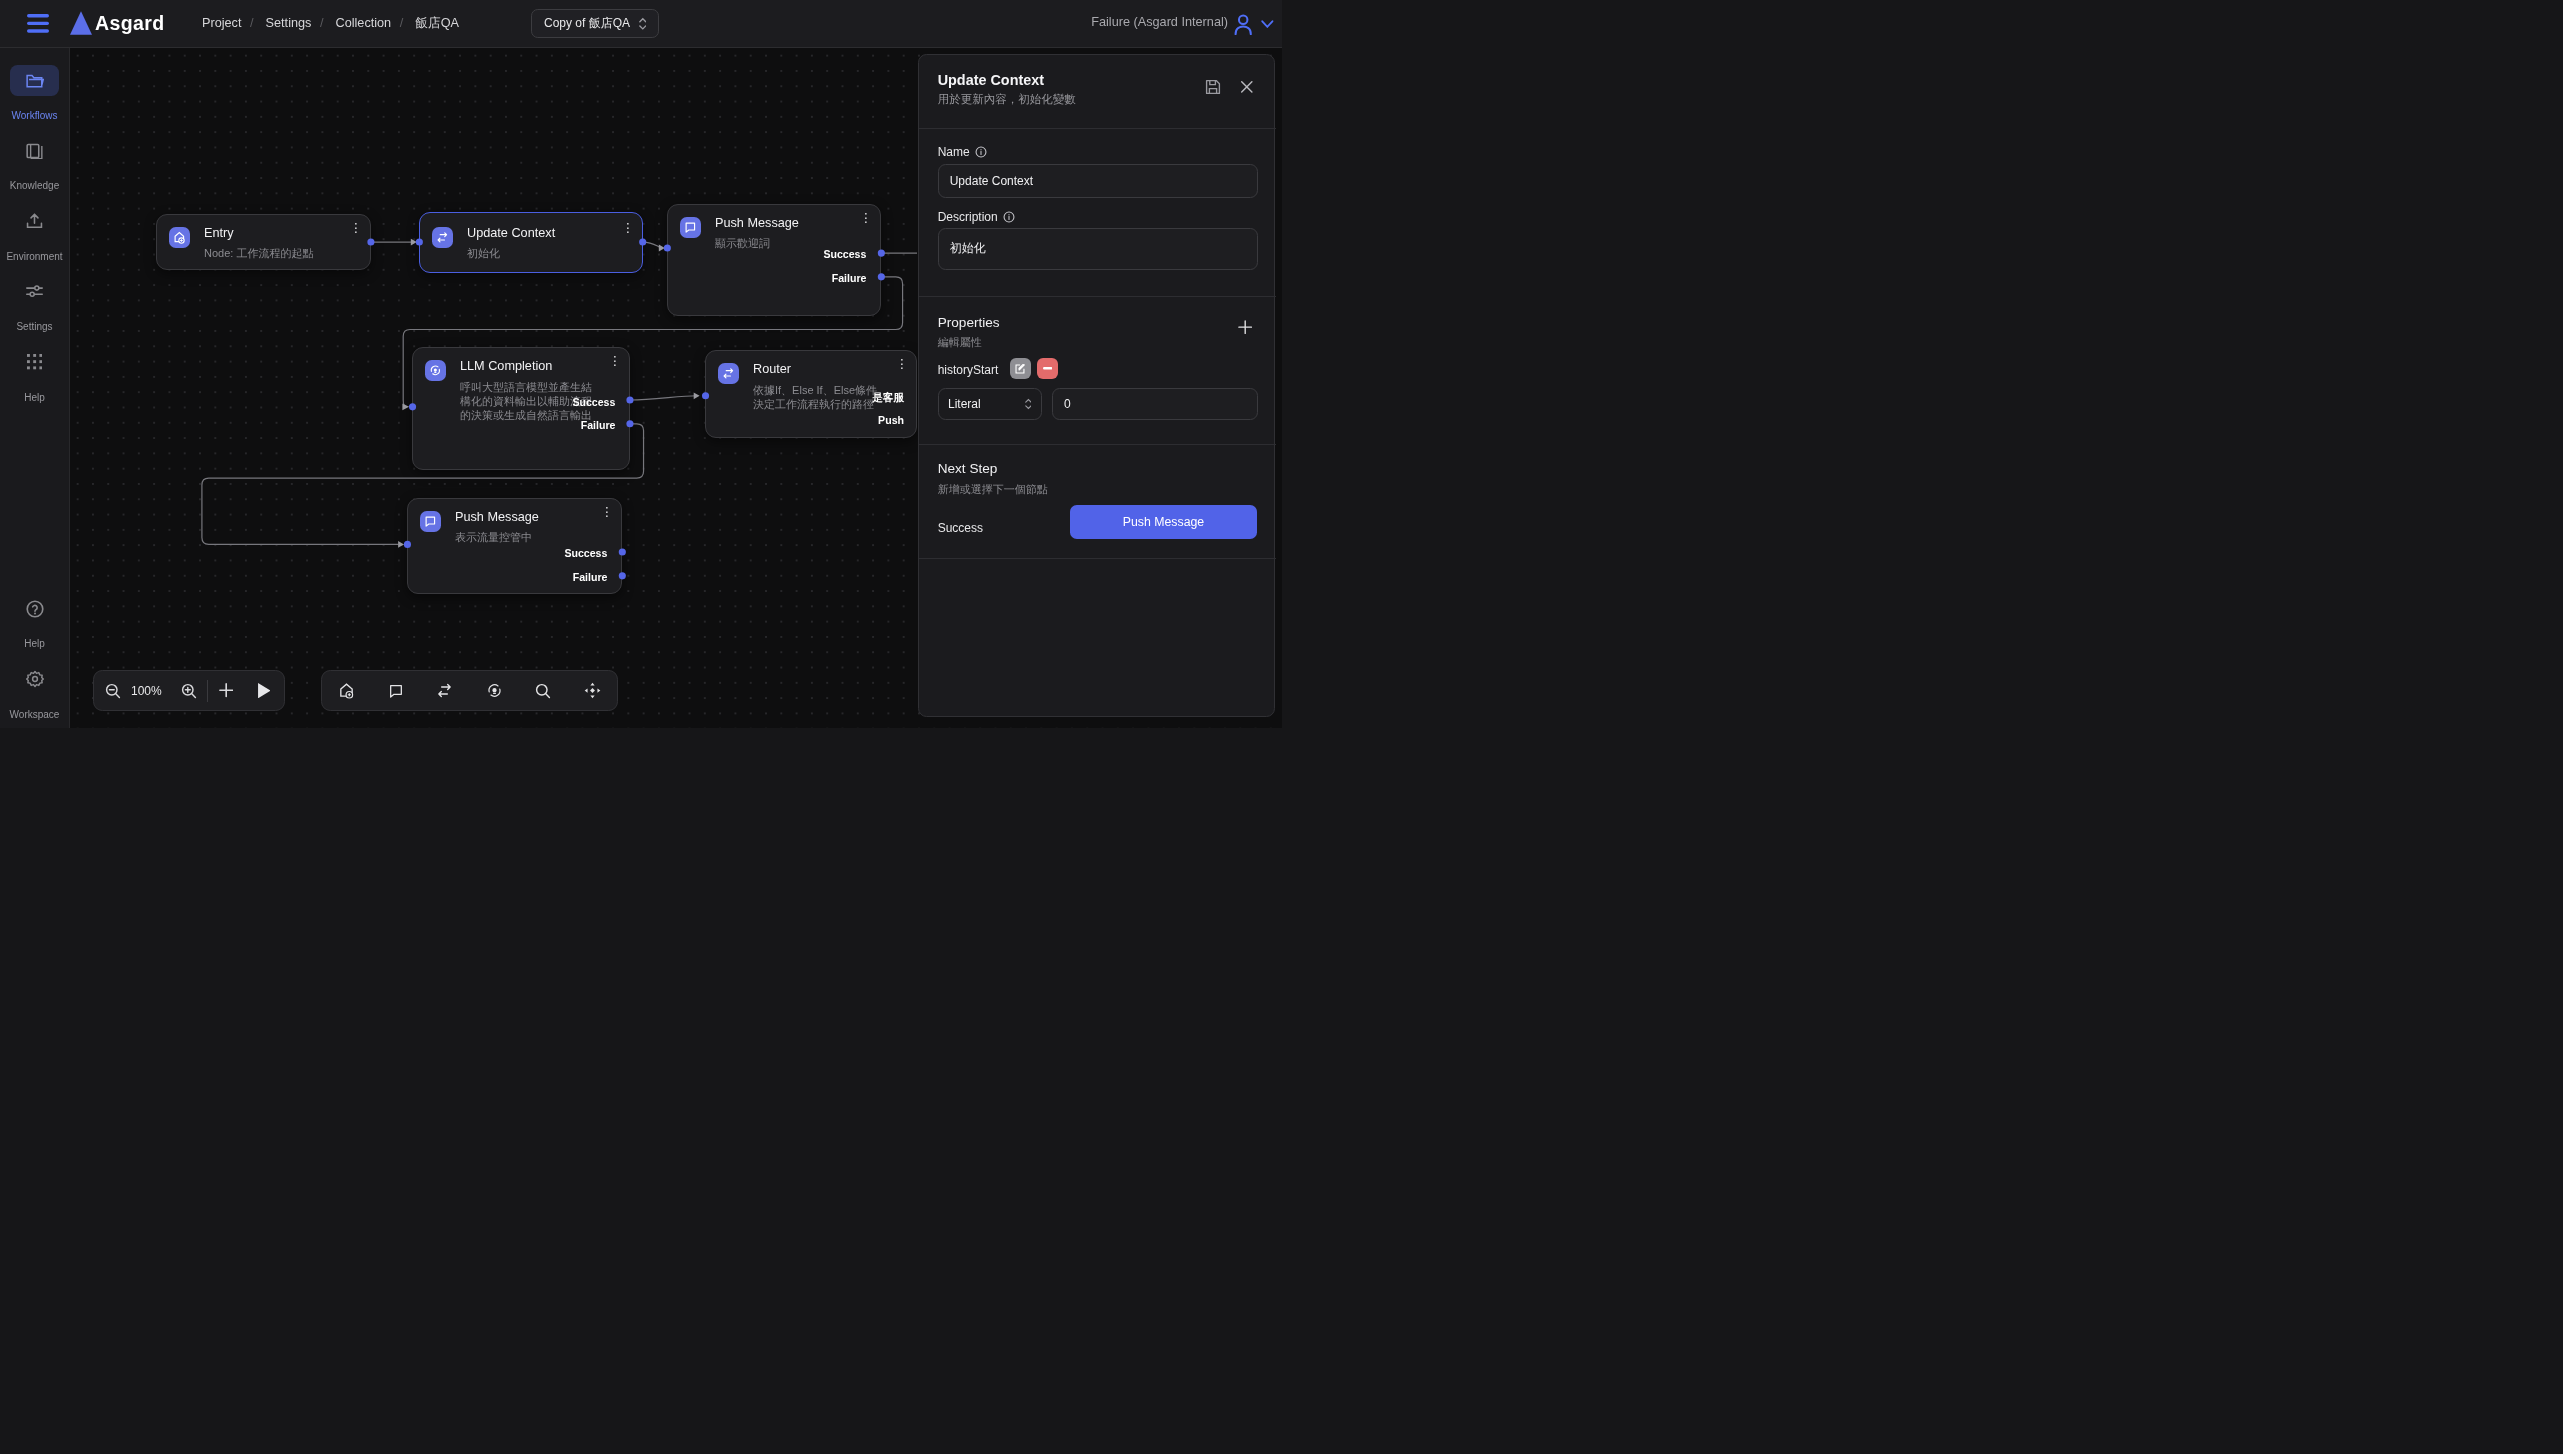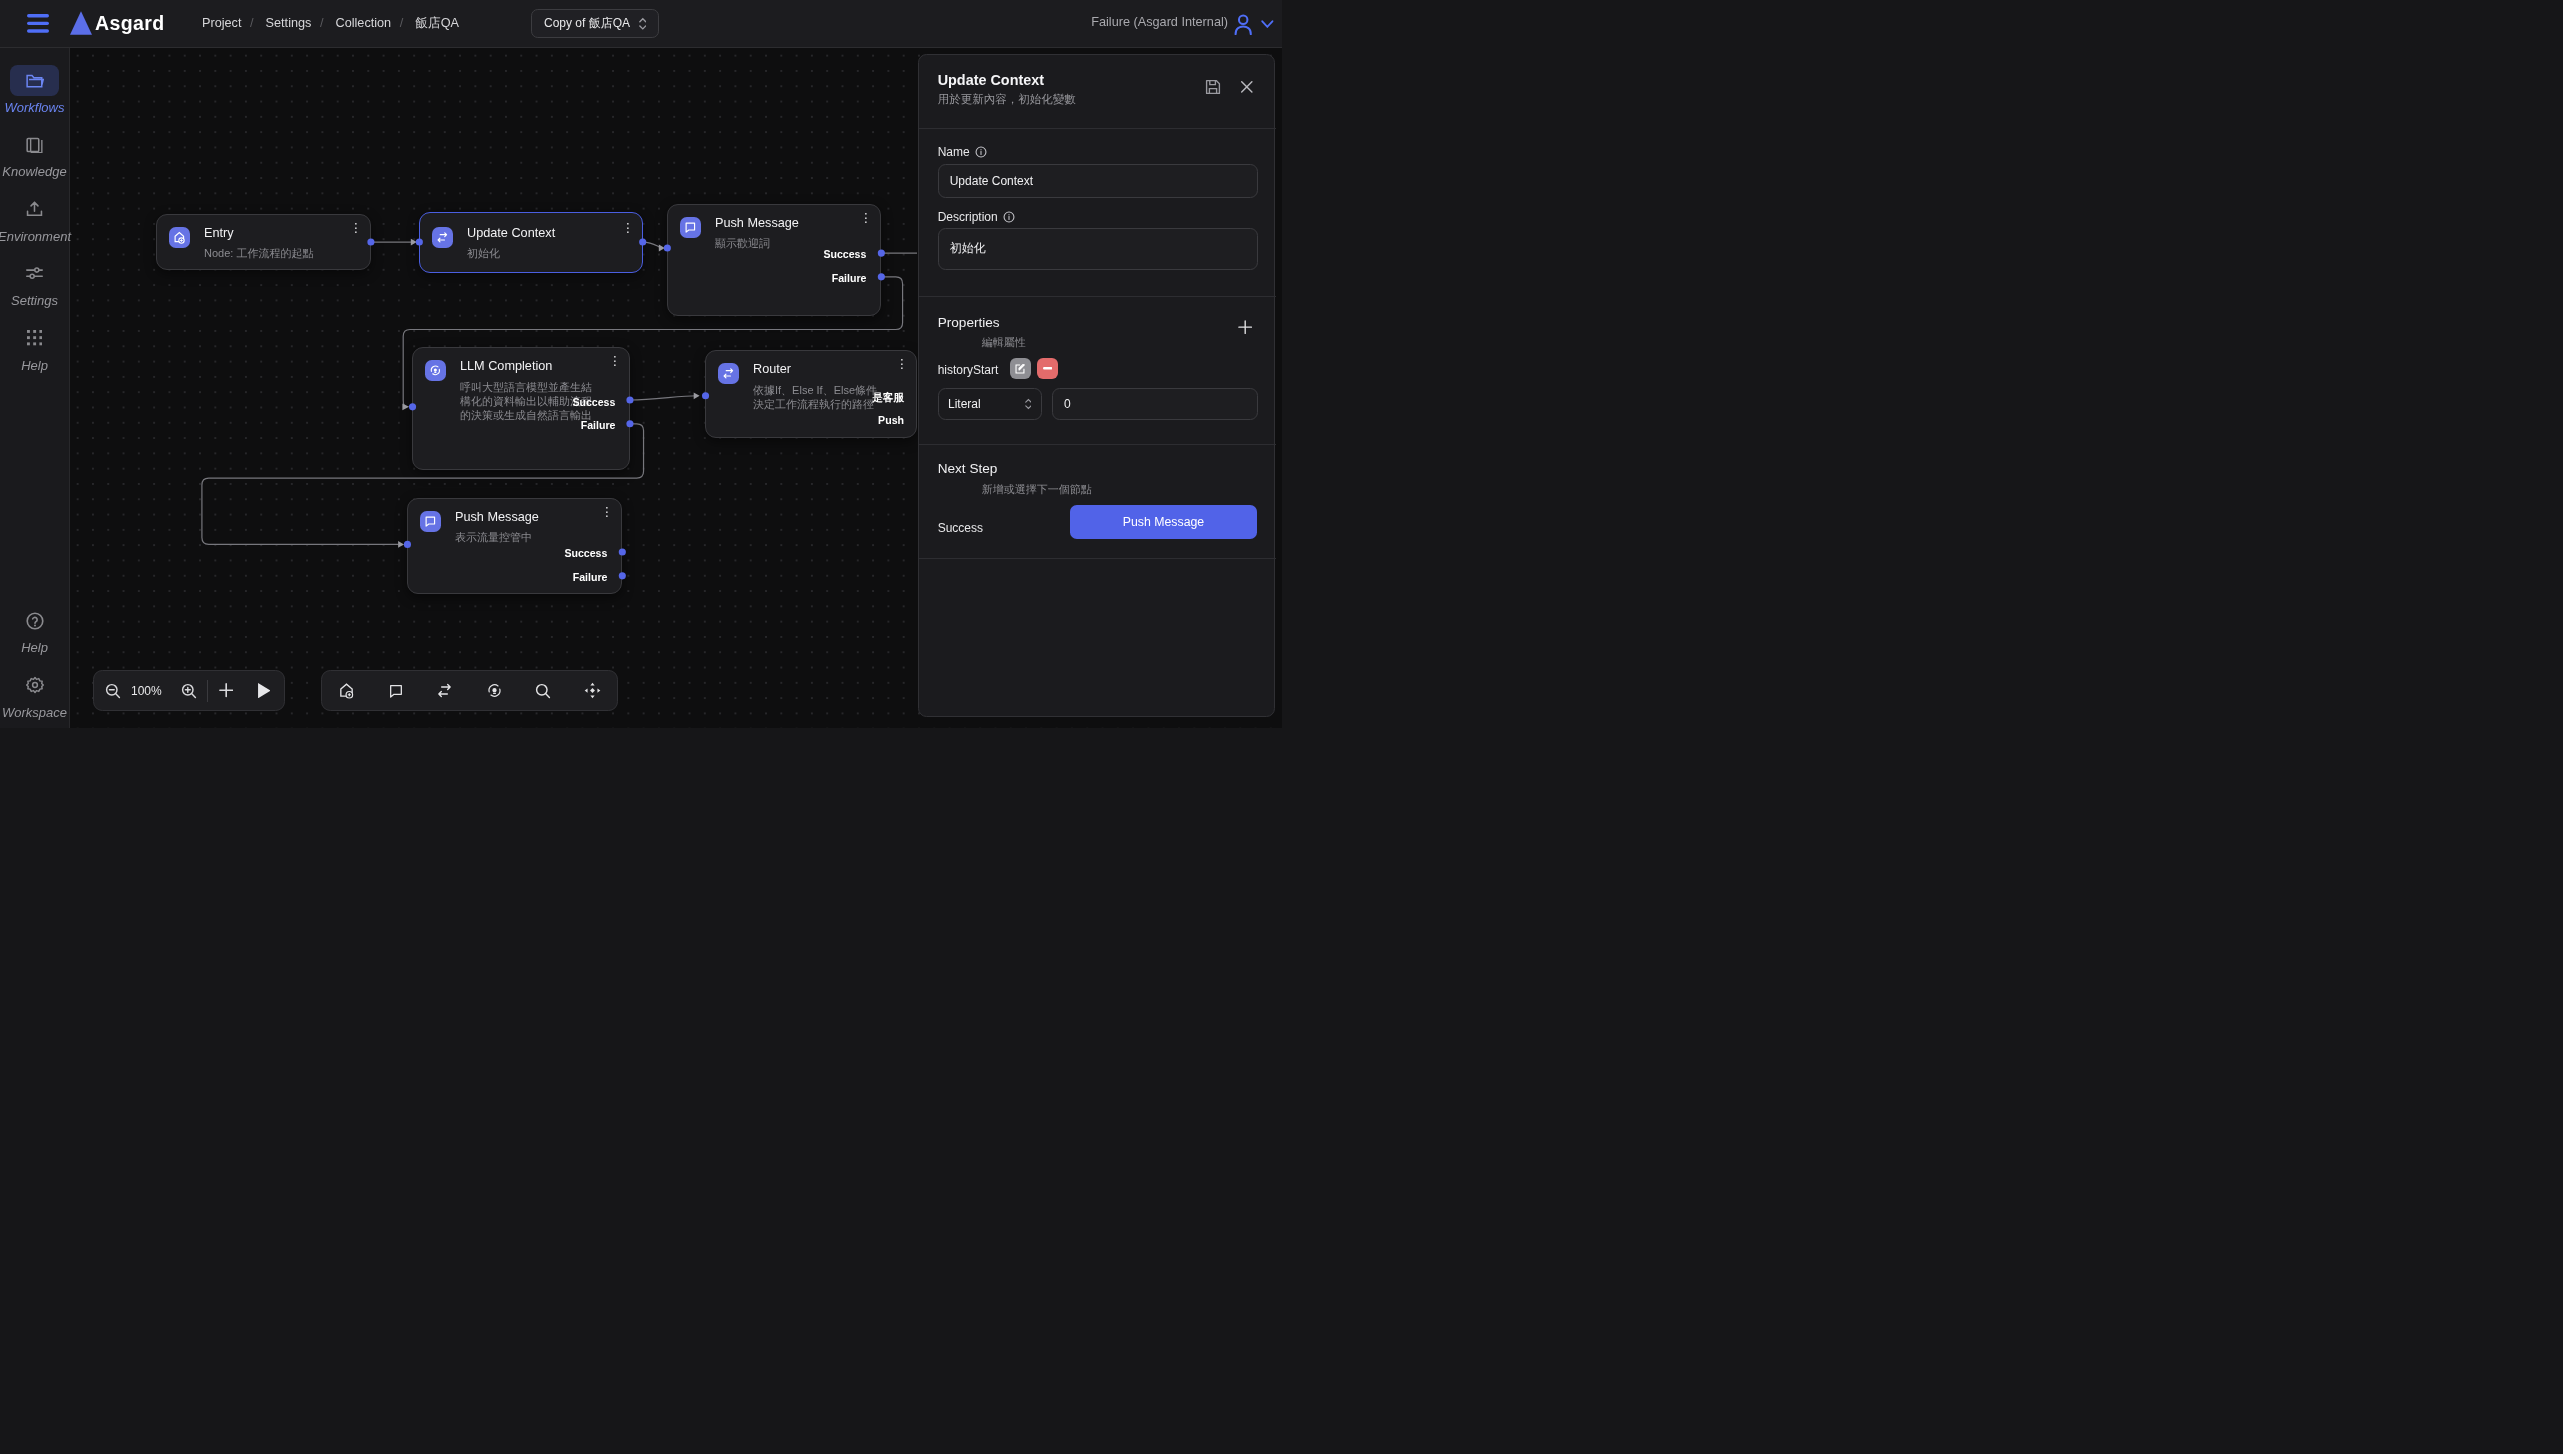--- a/index.html
+++ b/index.html
@@ -19,21 +19,21 @@
     font-size:12px; display:flex; align-items:center; gap:8.5px; }
   .account { position:absolute; right:54px; top:15.3px; color:#a9a9ae; font-size:12.7px; }
 
   
   #sidebar { position:absolute; left:0; top:48px; width:70px; height:680px;
     background:#1a1a1d; border-right:0.8px solid #28282b; z-index:20;
     display:flex; flex-direction:column; align-items:center; padding-top:17px; }
   .side-item { width:65px; display:flex; flex-direction:column; align-items:center; margin-bottom:14.4px; cursor:pointer; }
   .side-icon { width:49px; height:31px; border-radius:7.6px; display:flex; align-items:center; justify-content:center; }
   .side-item.active .side-icon { background:#272e4e; }
-  .side-label { font-size:13px; color:#98989d; margin-top:4px;font-style:italic; }
+  .side-label { font-size:10px; color:#98989d; margin-top:14px; }
   .side-item.active .side-label { color:#6b85f2; }
   .side-spacer { flex:1; }
 
   
   #canvas { position:absolute; left:70px; top:48px; width:1212px; height:680px;
     background-color:#0e0e0f;
     background-image:radial-gradient(circle,#27272a 0.9px,transparent 1.1px);
     background-size:15.3px 15.3px; z-index:1; }
 
   .node { position:absolute; background:#1d1d20; border:0.8px solid #39393d;
@@ -60,21 +60,21 @@
   
   #panel { position:absolute; left:918px; top:54px; width:357px; height:663px;
     background:#1b1b1e; border:0.8px solid #303034; border-radius:8.5px; z-index:15; }
   .p-title { position:absolute; left:18.7px; top:17px; color:#f5f5f7; font-size:14.4px; font-weight:bold; }
   .p-sub { position:absolute; left:18.7px; top:37px; color:#98989d; font-size:11.5px; }
   .p-div { position:absolute; left:0; width:357px; height:0.8px; background:#2d2d31; }
   .p-label { position:absolute; color:#e9e9eb; font-size:12px; display:flex; align-items:center; gap:5.1px; }
   .p-input { position:absolute; left:18.7px; width:320px; border:0.8px solid #3a3a3e; border-radius:7.6px;
     background:#1e1e21; color:#f0f0f2; font-size:12px; padding:0 11px; display:flex; align-items:center; }
   .p-h2 { position:absolute; left:18.7px; color:#f0f0f2; font-size:13.6px; }
-  .p-h2sub { position:absolute; left:18.7px; color:#8b8b90; font-size:11px;margin-left:44px; }
+  .p-h2sub { position:absolute; left:18.7px; color:#8b8b90; font-size:11px; }
   .sq-btn { position:absolute; width:21px; height:21px; border-radius:6px;
     display:flex; align-items:center; justify-content:center; cursor:pointer; }
   .p-select { position:absolute; left:18.7px; width:104px; height:32px; border:0.8px solid #3a3a3e;
     border-radius:7.6px; color:#f0f0f2; font-size:12px; padding:0 9.3px;
     display:flex; align-items:center; justify-content:space-between; cursor:pointer; }
   .blue-btn { position:absolute; background:#5163e8; border-radius:6.8px; color:#fff;
     font-size:12.3px; display:flex; align-items:center; justify-content:center; cursor:pointer; }
   .icon-btn { cursor:pointer; }
 </style>
 </head>

